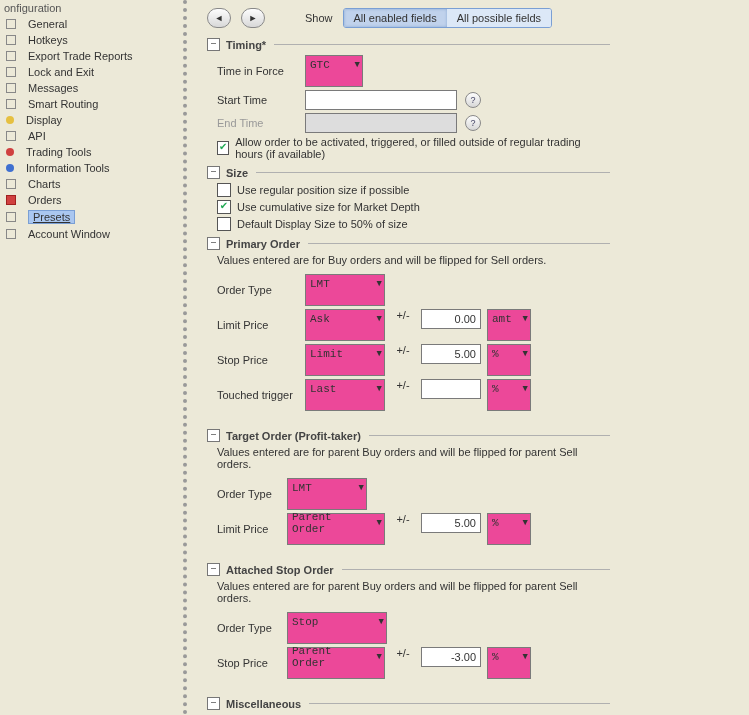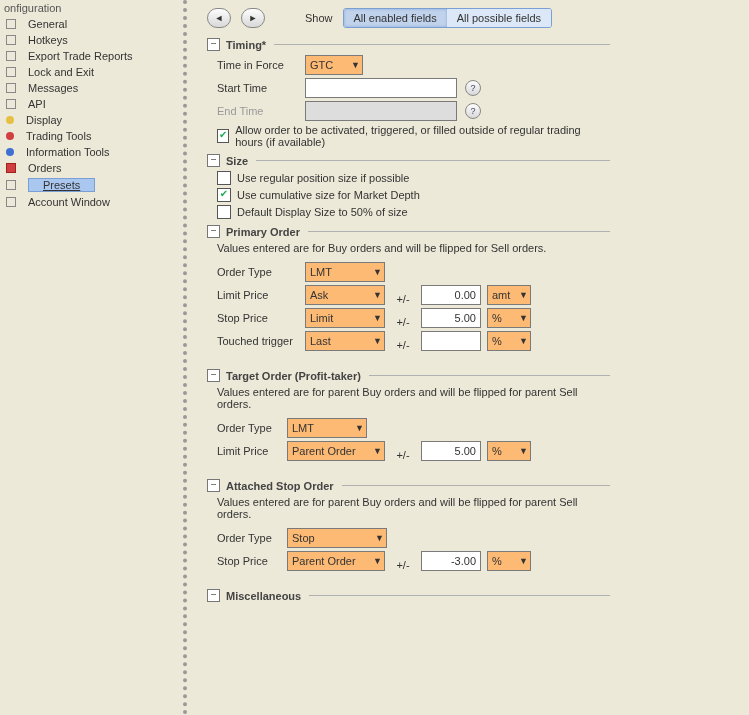--- a/index.html
+++ b/index.html
@@ -2,41 +2,41 @@
 <html><head>
 <meta charset="utf-8">
 <style>
 html,body{margin:0;padding:0;font-family:Tahoma,Arial,sans-serif;font-size:11px;color:#333;background:#ece9d8;}
 #app{display:flex;width:630px;height:715px;overflow:hidden;}
 #sidebar{width:183px;background:#ece9d8;border-right:4px dotted #999;padding-top:0;}
 #sidebar .hdr{padding:2px 4px;color:#555;}
 .tree-item{padding:2px 4px 2px 6px;display:flex;align-items:center;gap:12px;cursor:default;}
 .tree-item .sq{display:inline-block;width:8px;height:8px;border:1px solid #888;}
 .tree-item .dot{display:inline-block;width:8px;height:8px;border-radius:50%;}
-.tree-item.selected span.lbl{background:#aac7f0;border:1px solid #7a9fd4;padding:0 14px;text-decoration:underline;}
+.tree-item.selected span.lbl{background:#aac7f0;border:1px solid #7a9fd4;padding:0 4px;text-decoration:underline;}
 #main{flex:1;padding:8px 20px 20px 20px;overflow-y:auto;}
 .toolbar{display:flex;align-items:center;gap:10px;margin-bottom:10px;}
 .navbtn{display:inline-flex;align-items:center;justify-content:center;width:22px;height:18px;border:1px solid #888;border-radius:10px;background:linear-gradient(#fdfdfd,#d8d8d8);font-size:9px;}
 .showbtns{display:inline-flex;border:1px solid #7a9fd4;border-radius:3px;overflow:hidden;}
 .showbtn{padding:3px 10px;background:#dce8f7;cursor:default;}
 .showbtn.active{background:#c0d2ec;box-shadow:inset 0 0 3px #89a8d1;}
 .section-row{display:flex;align-items:center;margin:6px 0 4px 0;}
 .sec-toggle{width:11px;height:11px;border:1px solid #777;background:#fff;font-size:9px;line-height:9px;text-align:center;margin-right:6px;}
 .sec-title{font-weight:bold;color:#444;}
 .sec-line{flex:1;height:1px;background:#b0b0b0;margin-left:8px;}
 .form-row{display:flex;align-items:center;margin:3px 0 3px 10px;}
 .form-row .label{width:88px;color:#333;}
 .form-row .label.disabled{color:#999;}
 .hint{margin:4px 0 8px 10px;color:#333;}
-.dropdown{display:inline-flex;align-items:center;justify-content:space-between;background:#fdba74;border:1px solid #7a7a7a;height:18px;padding:0 2px 0 4px;font-size:11px;}
+.dropdown{display:inline-flex;align-items:center;justify-content:space-between;background:#ec4899;border:1px solid #7a7a7a;height:18px;padding:0 2px 12px 4px;font-size:11px;font-family:Liberation Mono, monospace;}
 .dropdown .arrow{font-size:9px;margin-left:6px;}
 .textin{background:#fff;border:1px solid #7a7a7a;height:18px;width:150px;}
 .textin.disabled{background:#ddd;}
 .numin{background:#fff;border:1px solid #7a7a7a;height:18px;width:54px;text-align:right;padding-right:4px;display:inline-flex;align-items:center;justify-content:flex-end;}
-.seg{display:inline-flex;align-items:flex-end;gap:6px;}
+.seg{display:inline-flex;align-items:flex-start;gap:6px;}
 .help{display:inline-flex;width:14px;height:14px;border:1px solid #888;border-radius:50%;background:linear-gradient(#fdfdfd,#d8d8d8);align-items:center;justify-content:center;font-size:9px;margin-left:8px;color:#446;}
 .cbrow{display:flex;align-items:center;gap:6px;margin:3px 0 3px 10px;}
 .cb{width:12px;height:12px;border:1px solid #555;background:#fff;font-size:10px;line-height:10px;text-align:center;color:#2a5;}
 .plm{display:inline-block;width:24px;text-align:center;}
 </style>
 </head>
 <body>
 
 <div id="app">
   <div id="sidebar">
@@ -57,33 +57,41 @@
         <div class="tree-item">
           <span class="sq"></span>
           <span class="lbl">Lock and Exit</span>
         </div>
         <div class="tree-item">
           <span class="sq"></span>
           <span class="lbl">Messages</span>
         </div>
         <div class="tree-item">
           <span class="sq"></span>
-          <span class="lbl">API</span>
+          <span class="lbl">Smart Routing</span>
         </div>
         <div class="tree-item">
           <span class="dot" style="background:#e6c040"></span>
           <span class="lbl">Display</span>
         </div>
         <div class="tree-item">
+          <span class="sq"></span>
+          <span class="lbl">API</span>
+        </div>
+        <div class="tree-item">
           <span class="dot" style="background:#d04040"></span>
           <span class="lbl">Trading Tools</span>
         </div>
         <div class="tree-item">
           <span class="dot" style="background:#4070d0"></span>
           <span class="lbl">Information Tools</span>
+        </div>
+        <div class="tree-item">
+          <span class="sq"></span>
+          <span class="lbl">Charts</span>
         </div>
         <div class="tree-item">
           <span class="sq" style="background:#d04040;border-color:#a02020"></span>
           <span class="lbl">Orders</span>
         </div>
         <div class="tree-item selected">
           <span class="sq"></span>
           <span class="lbl">Presets</span>
         </div>
         <div class="tree-item">

